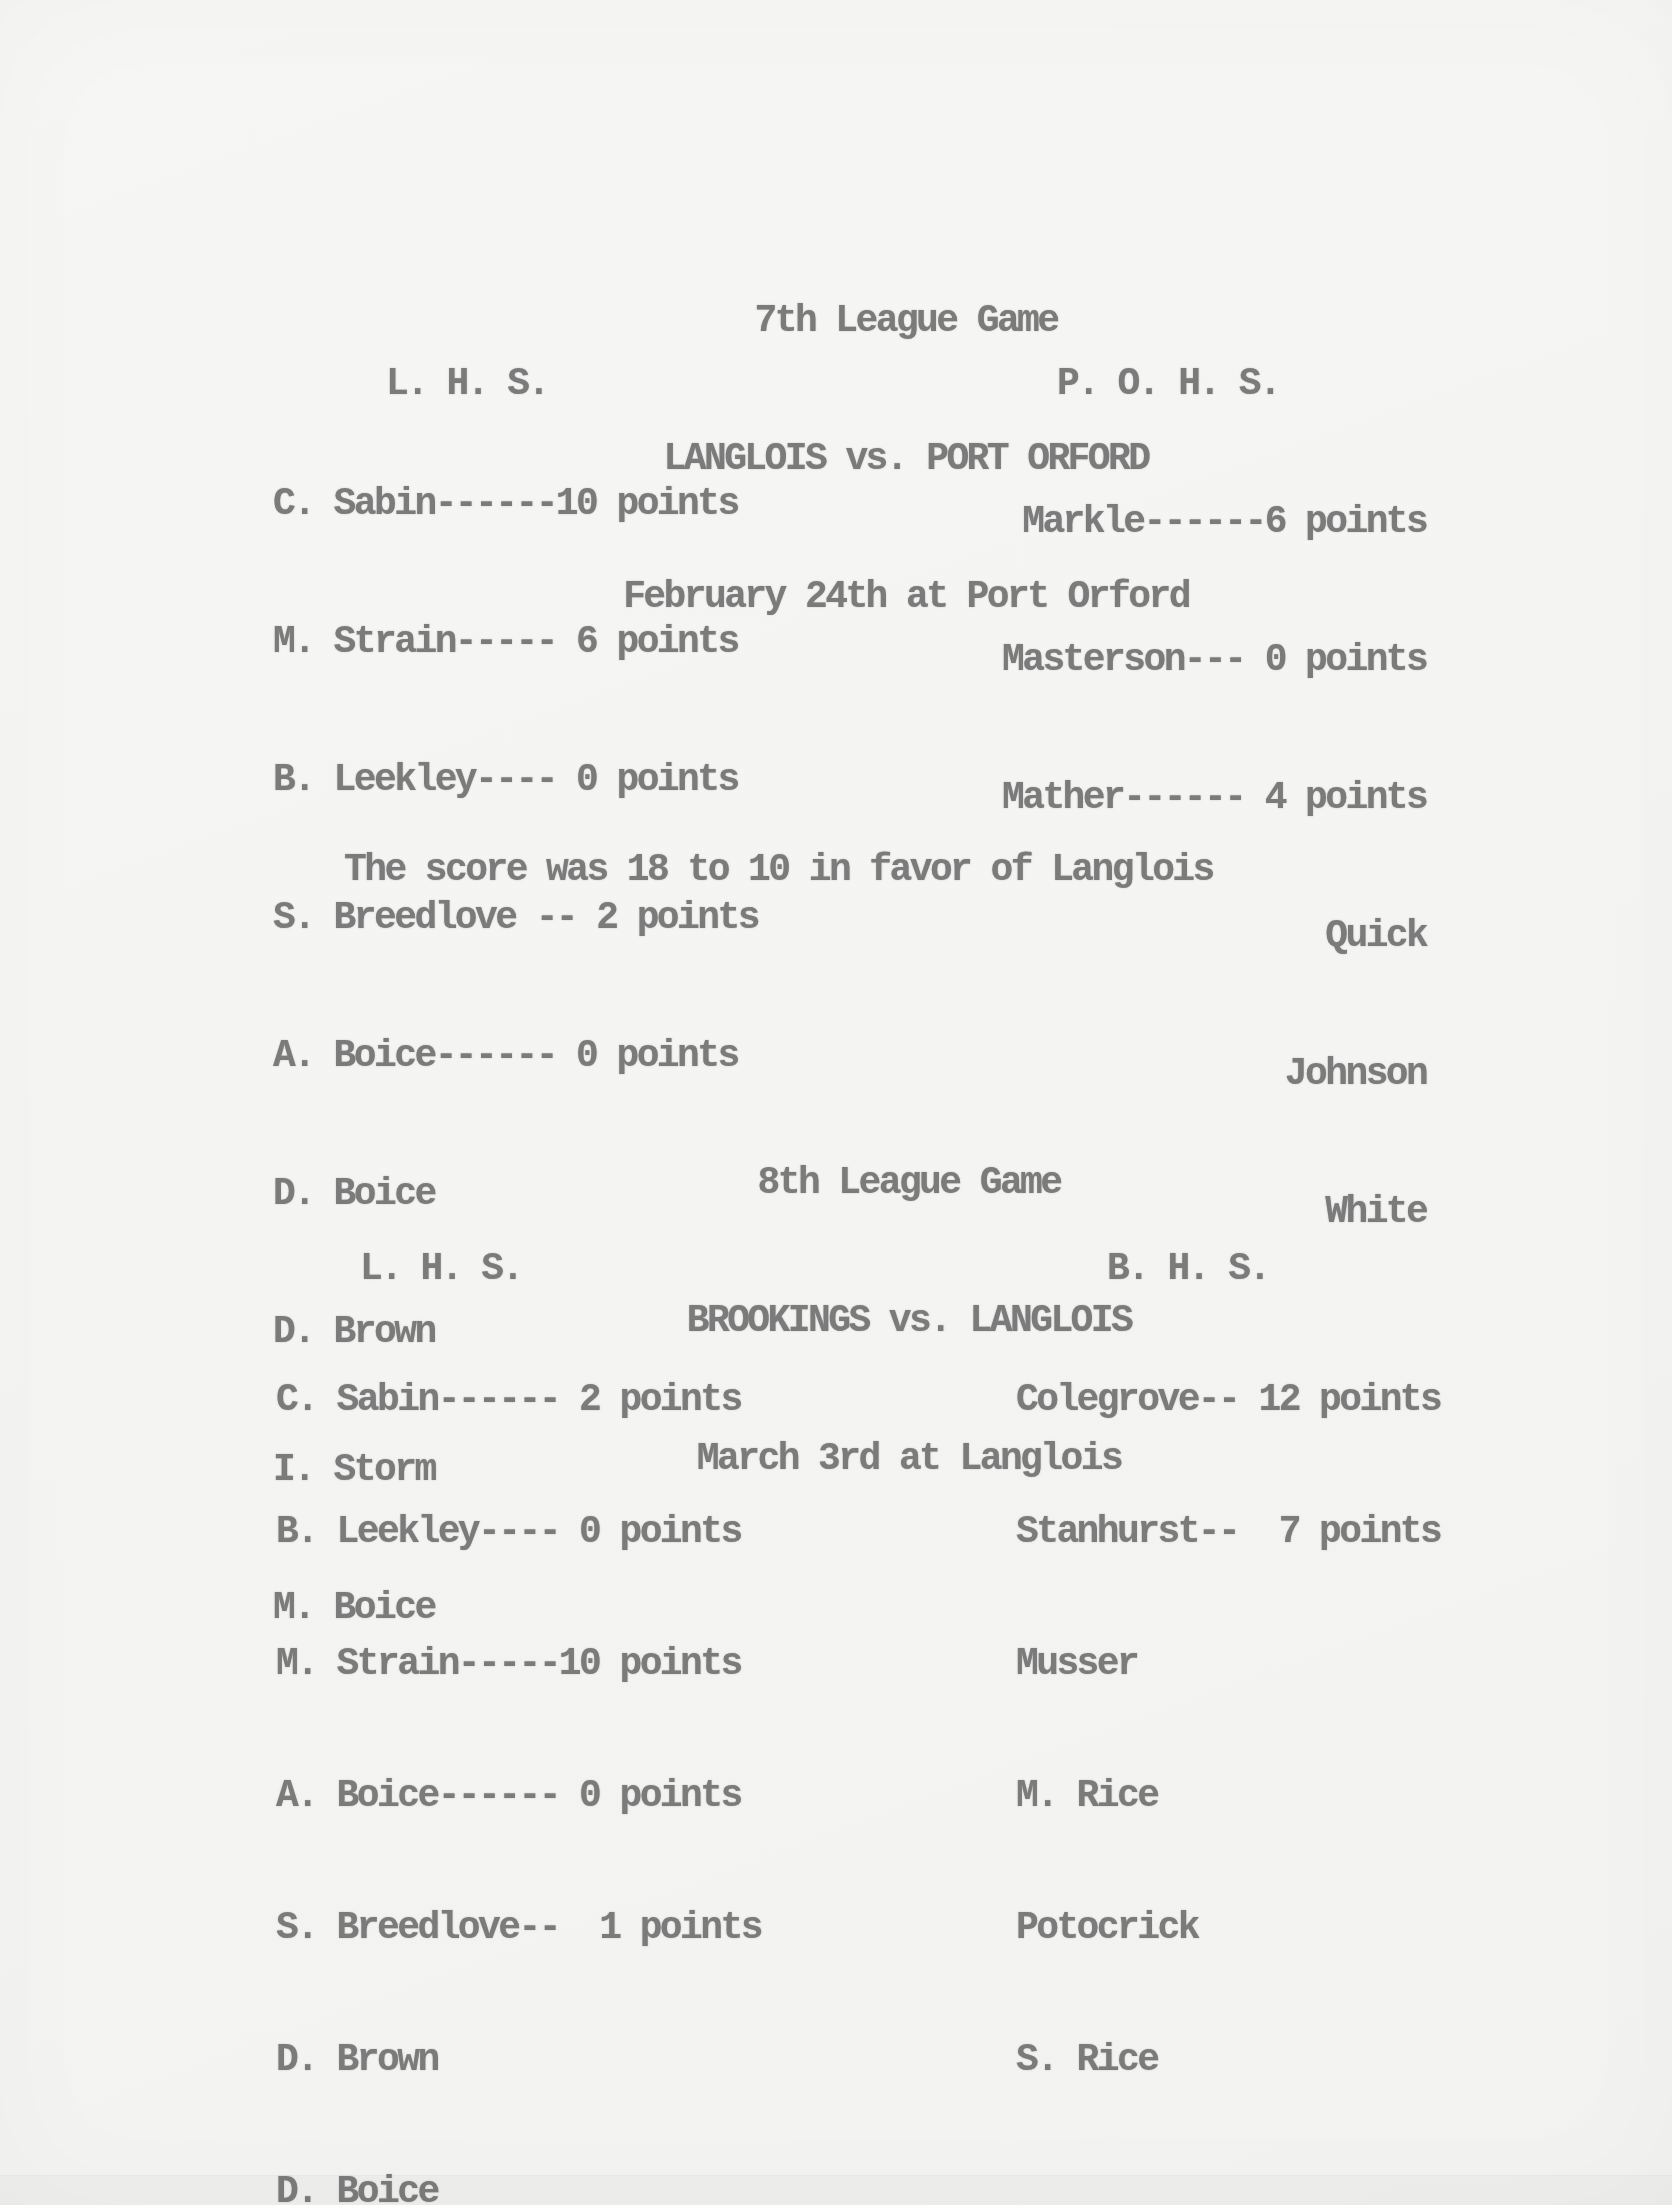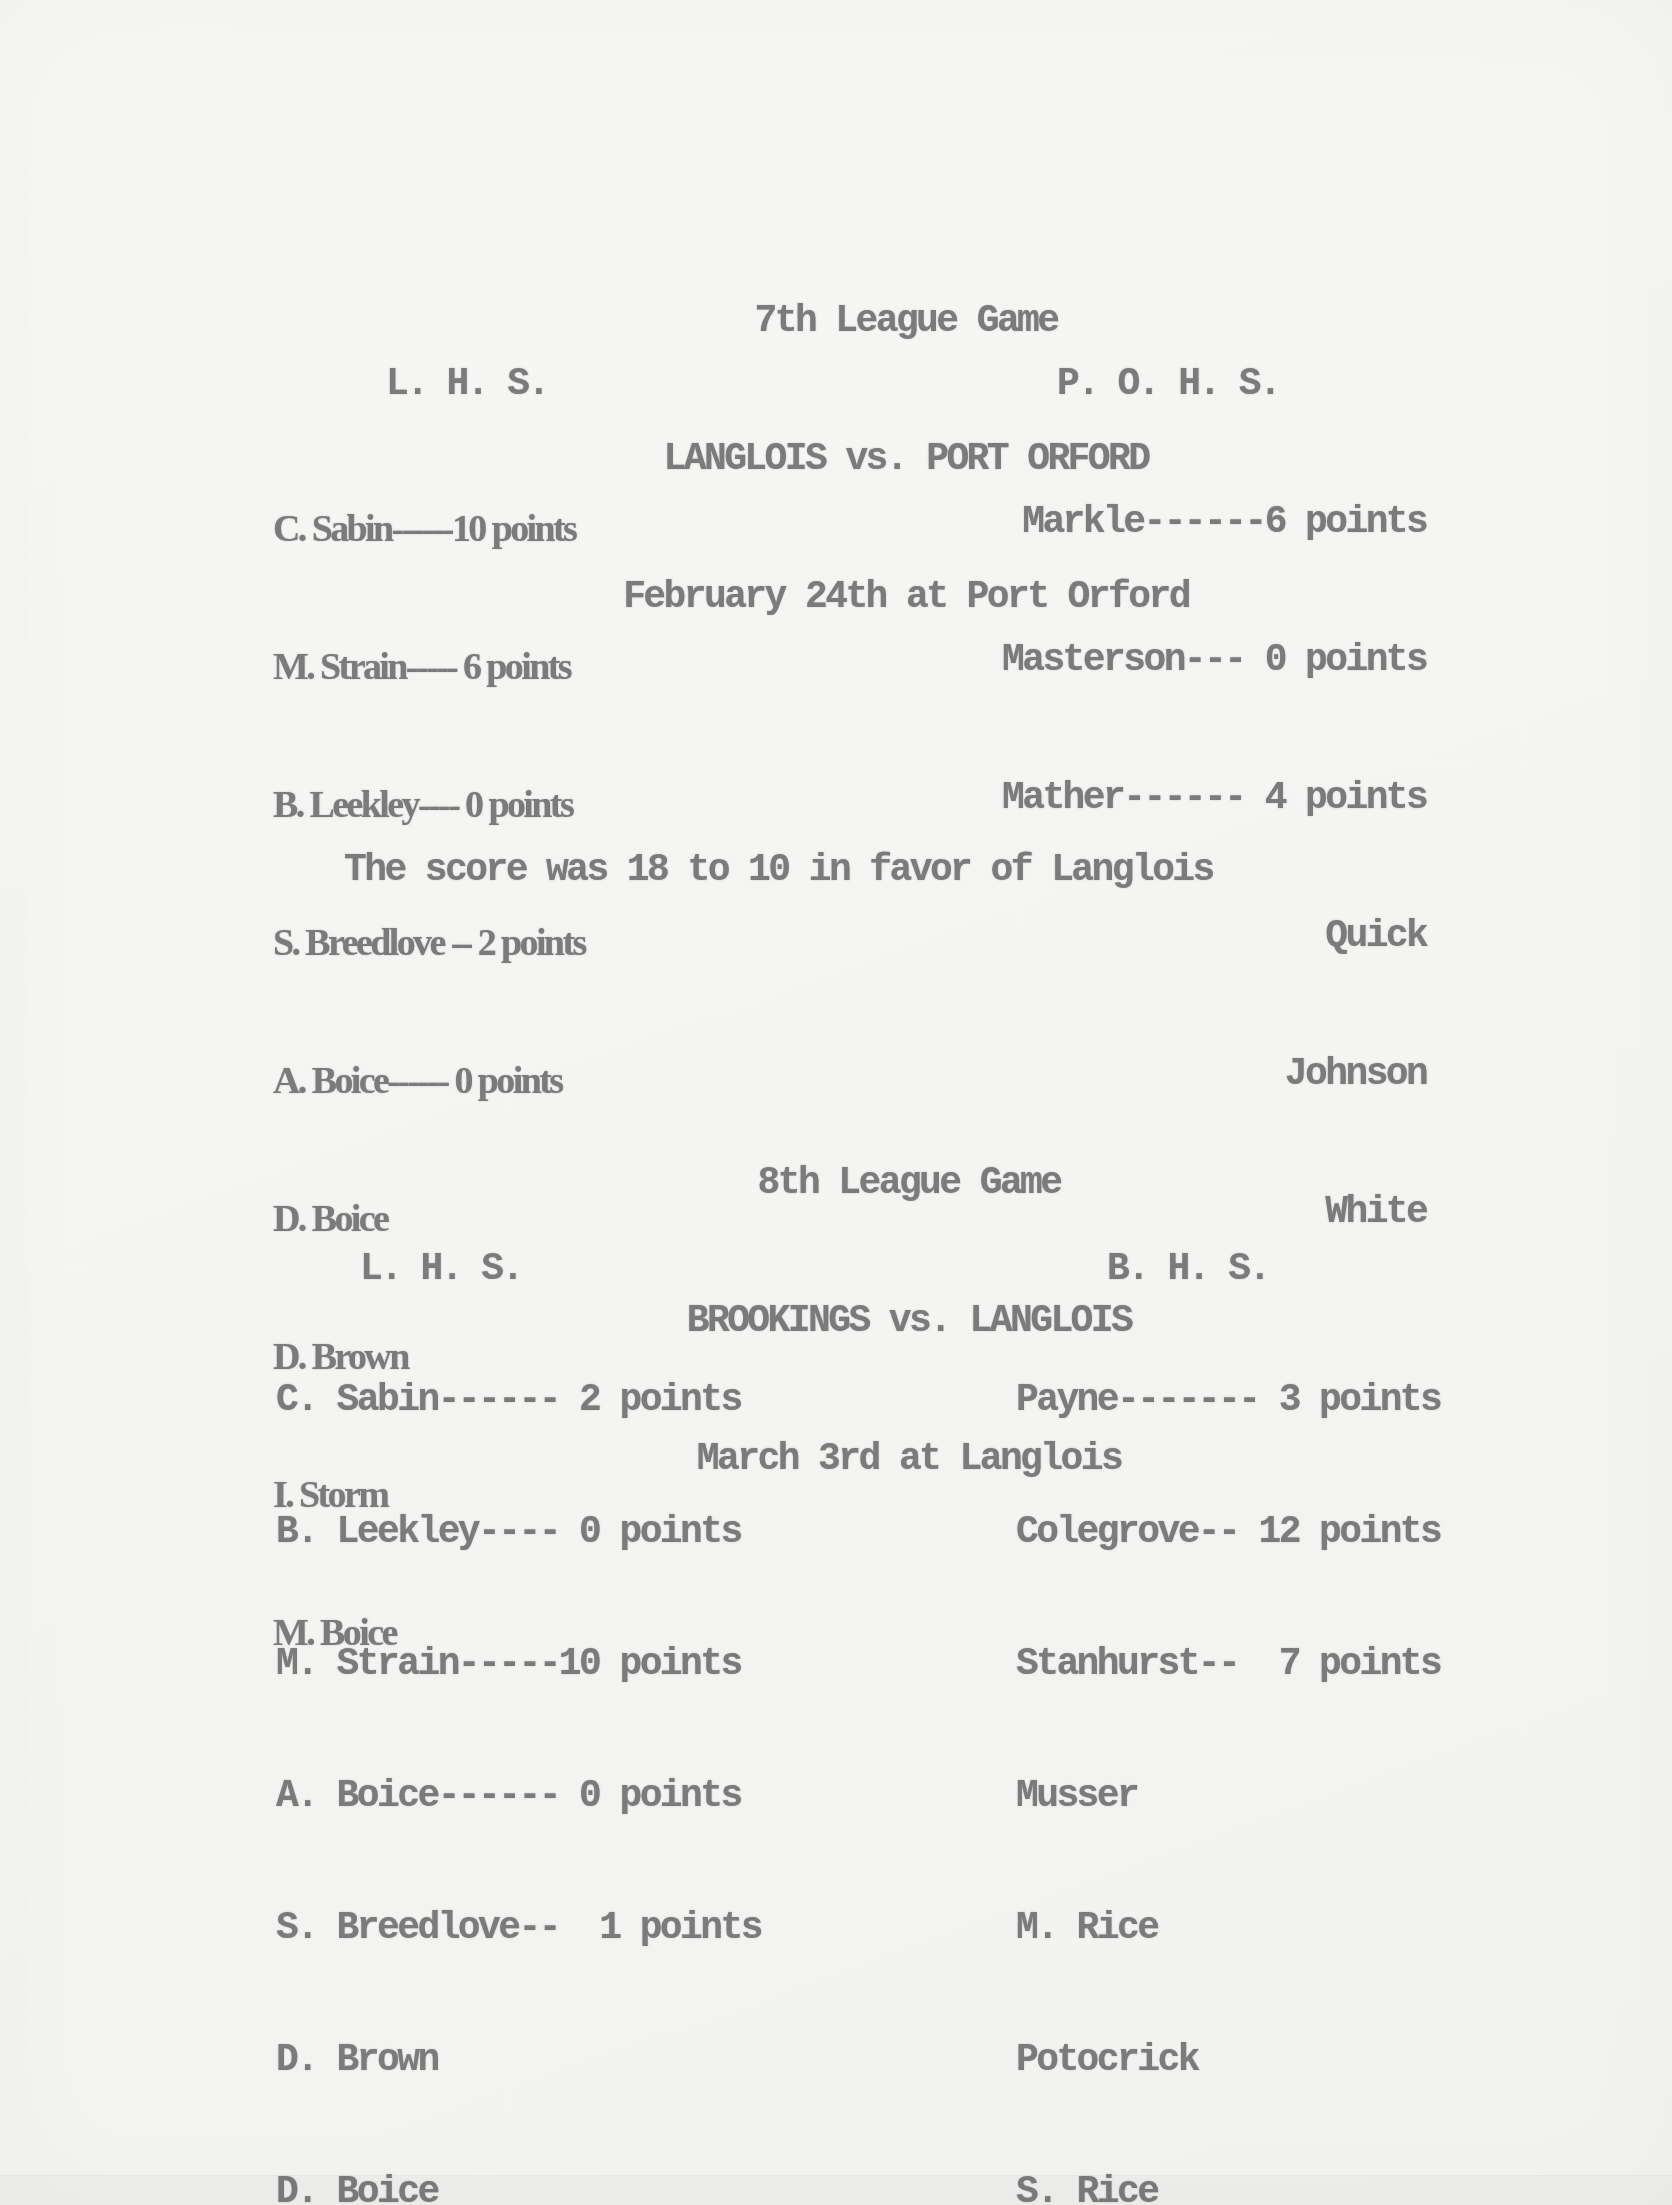--- a/index.html
+++ b/index.html
@@ -59,21 +59,21 @@
 <div class="page">
 
   <div class="txt center" style="top:206px; left:70px;">
     <div>7th League Game</div>
     <div>LANGLOIS vs. PORT ORFORD</div>
     <div>February 24th at Port Orford</div>
   </div>
 
   <div class="txt" style="left:386px; top:361px;">L. H. S.</div>
 
-  <div class="txt" style="left:273px; top:413px;font-family:Liberation Serif, serif;">
+  <div class="txt" style="left:273px; top:389px;">
     <div>C. Sabin------10 points</div>
     <div>M. Strain----- 6 points</div>
     <div>B. Leekley---- 0 points</div>
     <div>S. Breedlove -- 2 points</div>
     <div>A. Boice------ 0 points</div>
     <div>D. Boice</div>
     <div>D. Brown</div>
     <div>I. Storm</div>
     <div>M. Boice</div>
   </div>
@@ -107,21 +107,20 @@
     <div>S. Breedlove--  1 points</div>
     <div>D. Brown</div>
     <div>D. Boice</div>
     
     
   </div>
 
   <div class="txt" style="left:1107px; top:1246px;">B. H. S.</div>
 
   <div class="txt g2rows" style="left:1016px; top:1290px;">
-    <div>Payne------- 3 points</div>
     <div>Colegrove-- 12 points</div>
     <div>Stanhurst--  7 points</div>
     <div>Musser</div>
     <div>M. Rice</div>
     <div>Potocrick</div>
     <div>S. Rice</div>
   </div>
 
 
   <div class="bottom-band"></div>

